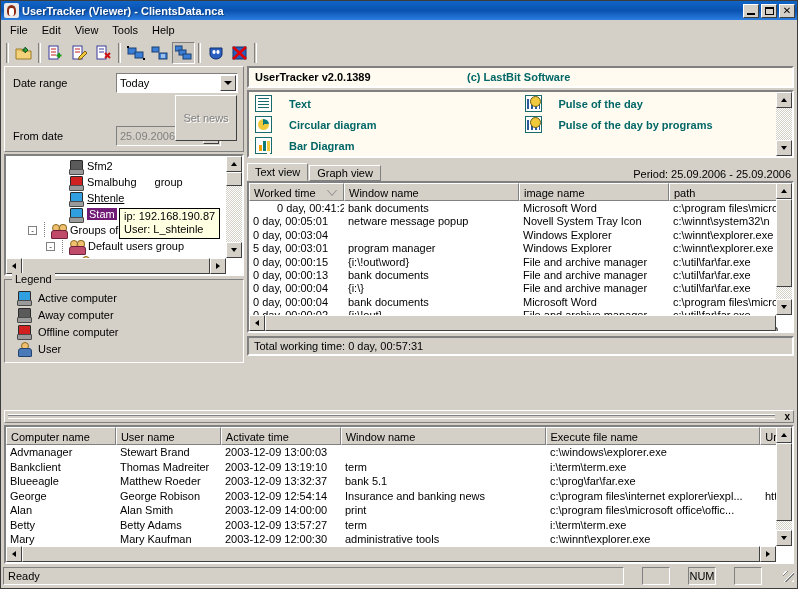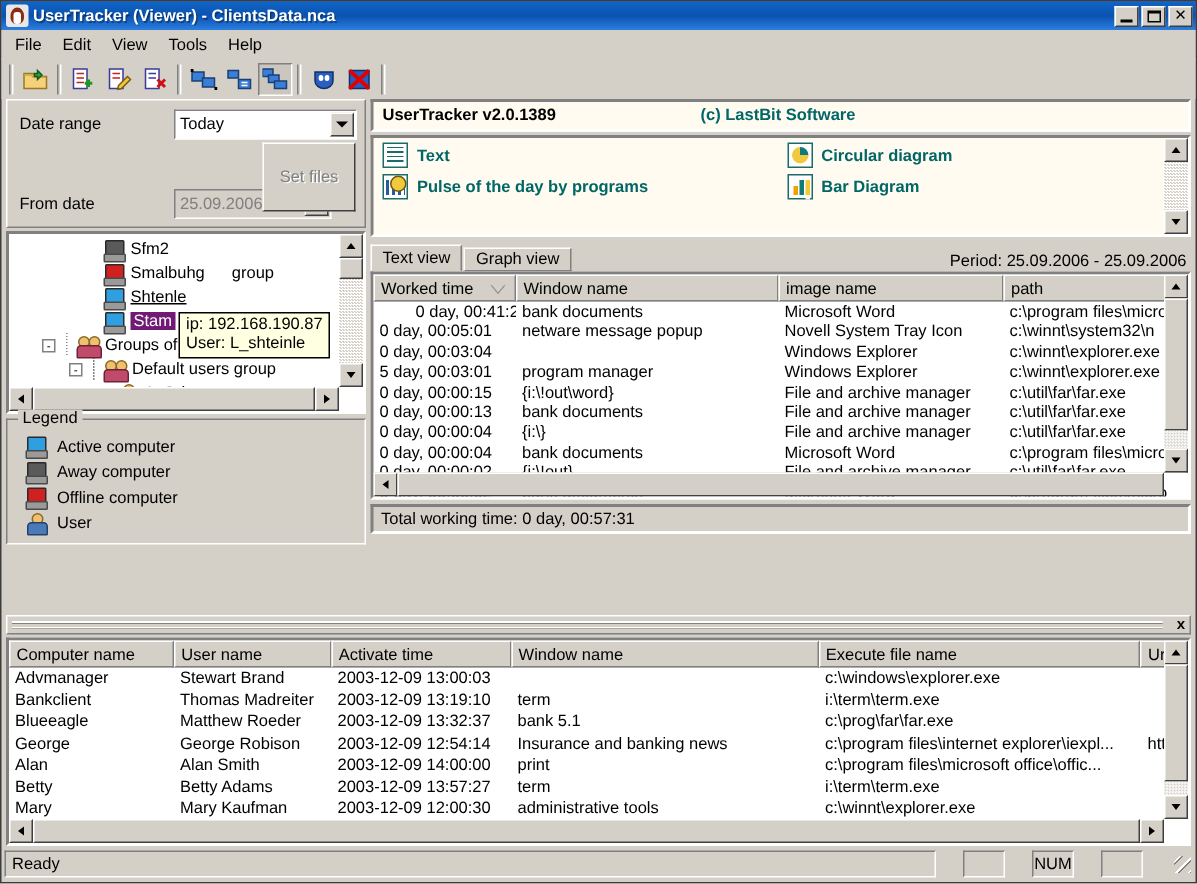--- a/index.html
+++ b/index.html
@@ -296,21 +296,21 @@
     flex: 0 0 auto;
     overflow: hidden;
   }
   .reports-grid {
     display: grid;
     grid-template-columns: 1fr 1fr;
     grid-auto-rows: 21px;
     padding: 1px 0 0 4px;
     column-gap: 0;
   }
-  .report-item { display: flex; align-items: center; gap: 6px; padding-left: 2px; text-align: right; }
+  .report-item { display: flex; align-items: center; gap: 17px; padding-left: 2px; text-align: right; }
   .report-item .rico {
     width: 17px; height: 17px; flex: 0 0 auto; position: relative;
     border: 1px solid #1a6b6b; background: #fff;
   }
   .rico-text::before { content:''; position:absolute; left:2px; top:2px; right:2px; bottom:2px;
     background: repeating-linear-gradient(to bottom, #1a6b6b 0 1px, transparent 1px 3px); }
   .rico-pie::before { content:''; position:absolute; left:2px; top:2px; width:11px; height:11px;
     border-radius:50%; background: conic-gradient(#0e7a7a 0 25%, #f0c93c 0 100%); }
   .rico-bar::before { content:''; position:absolute; left:3px; bottom:2px; width:3px; height:6px; background:#f0a000; }
   .rico-bar::after { content:''; position:absolute; left:7px; bottom:2px; width:3px; height:10px; background:#0e7a7a;
@@ -573,21 +573,21 @@
           <div class="dr-label">To date</div>
           <div style="display:flex;">
             <div class="combo disabled" style="width:105px;">
               <span>25.09.2006</span>
               <div class="combo-arrow">
                   <div class="arrow-down"></div>
                 </div>
             </div>
           </div>
         </div>
-        <div class="setrange-btn">Set files</div>
+        <div class="setrange-btn">Set news</div>
       </div>
 
       <div class="tree-wrap">
         <div class="sunken2" style="position:absolute; inset:0;">
           <div class="tree">
             <div class="tree-inner">
               <div class="tnode" style="padding-left:62px;">
                 <span class="ico ico-pc"></span>
                 <span class="tlabel">Sfm2</span>
               </div>
@@ -678,20 +678,24 @@
         <span class="hdr-copy">(c) LastBit Software</span>
       </div>
 
       <div class="reports-panel">
         <div class="reports-grid">
           <div class="report-item">
             <span class="rico rico-text"></span>
             <span class="report-label">Text</span>
           </div>
           <div class="report-item">
+            <span class="rico rico-pulse"></span>
+            <span class="report-label">Pulse of the day</span>
+          </div>
+          <div class="report-item">
             <span class="rico rico-pie"></span>
             <span class="report-label">Circular diagram</span>
           </div>
           <div class="report-item">
             <span class="rico rico-pulse"></span>
             <span class="report-label">Pulse of the day by programs</span>
           </div>
           <div class="report-item">
             <span class="rico rico-bar"></span>
             <span class="report-label">Bar Diagram</span>

